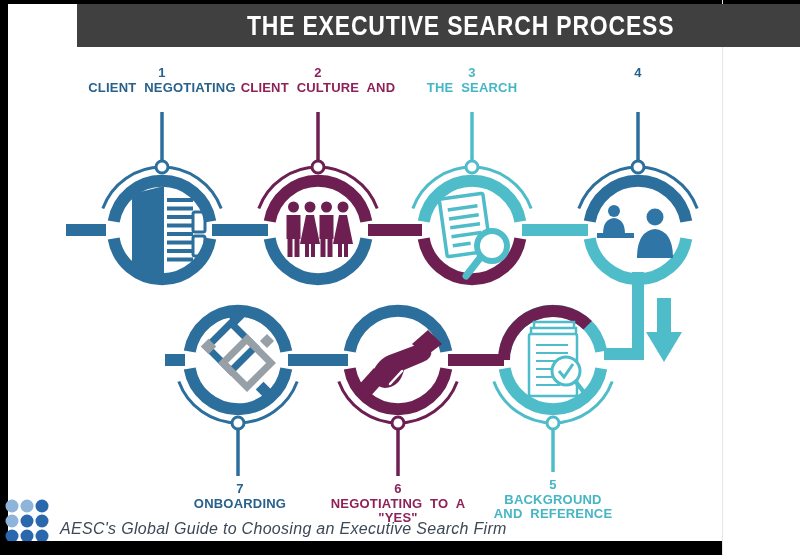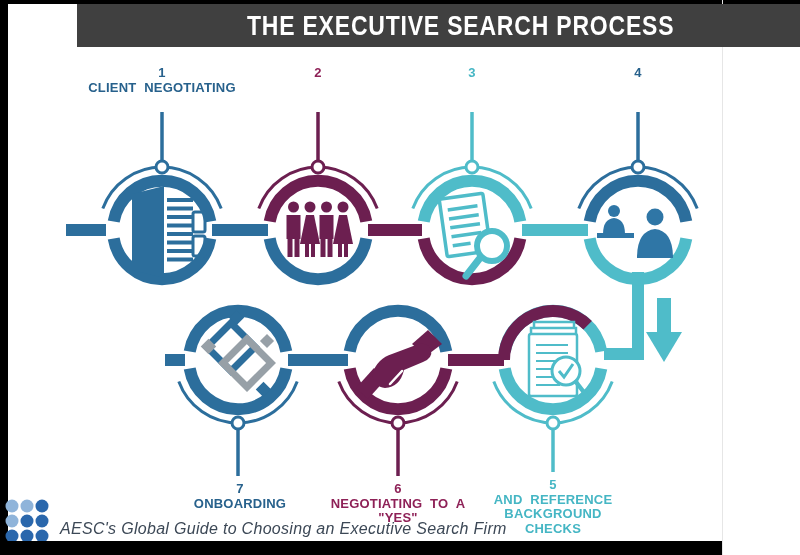--- a/index.html
+++ b/index.html
@@ -223,39 +223,40 @@
       <circle cx="42" cy="536" r="6.5" fill="#2A67AC"></circle>
     </g>
   </svg>
 
   <div class="step-label c-blue" style="left:162px;top:66px;">
     <span>1</span>
     <span>CLIENT NEGOTIATING</span>
   </div>
   <div class="step-label c-maroon" style="left:318px;top:66px;">
     <span>2</span>
+    <span>CLIENT CULTURE AND</span>
   </div>
   <div class="step-label c-teal" style="left:472px;top:66px;">
     <span>3</span>
+    <span>THE SEARCH</span>
   </div>
   <div class="step-label c-blue" style="left:638px;top:66px;">
     <span>4</span>
   </div>
   <div class="step-label c-blue" style="left:240px;top:482px;">
     <span>7</span>
     <span>ONBOARDING</span>
   </div>
   <div class="step-label c-maroon" style="left:398px;top:482px;">
     <span>6</span>
     <span>NEGOTIATING TO A</span>
     <span>"YES"</span>
   </div>
   <div class="step-label c-teal" style="left:553px;top:478px;">
     <span>5</span>
+    <span>BACKGROUND</span>
     <span>AND REFERENCE</span>
-    <span>BACKGROUND</span>
-    <span>CHECKS</span>
   </div>
 
   <div class="footer-caption">AESC's Global Guide to Choosing an Executive Search Firm</div>
   <div class="bottom-bar"></div>
 
 </div>
 
 </body></html>

